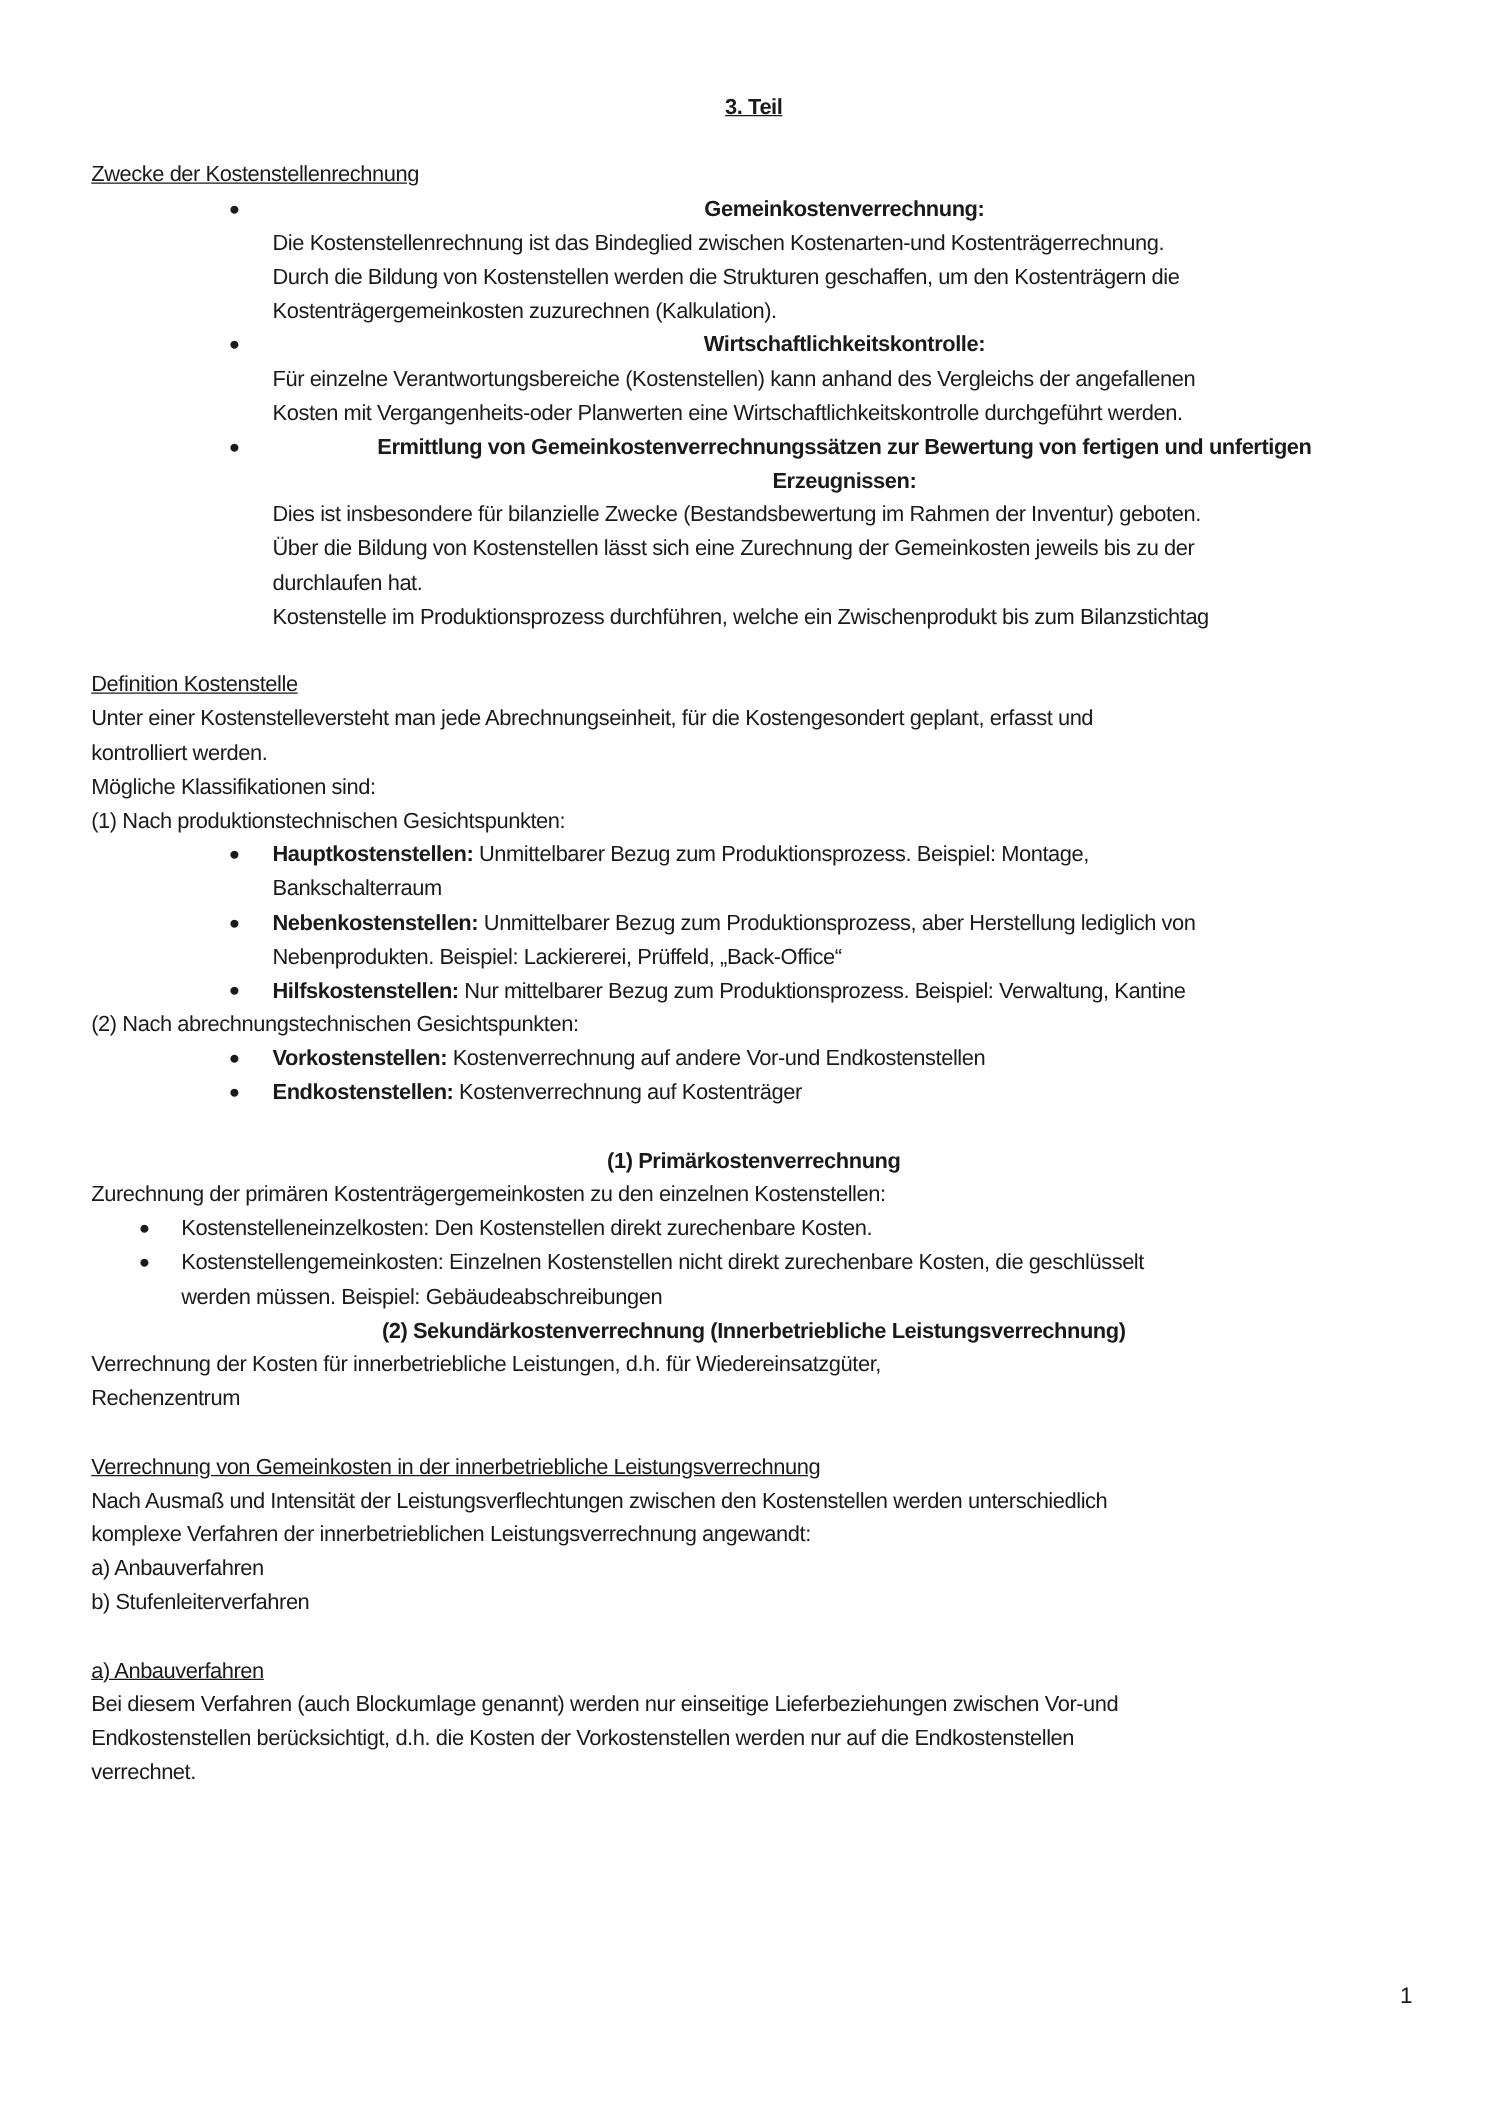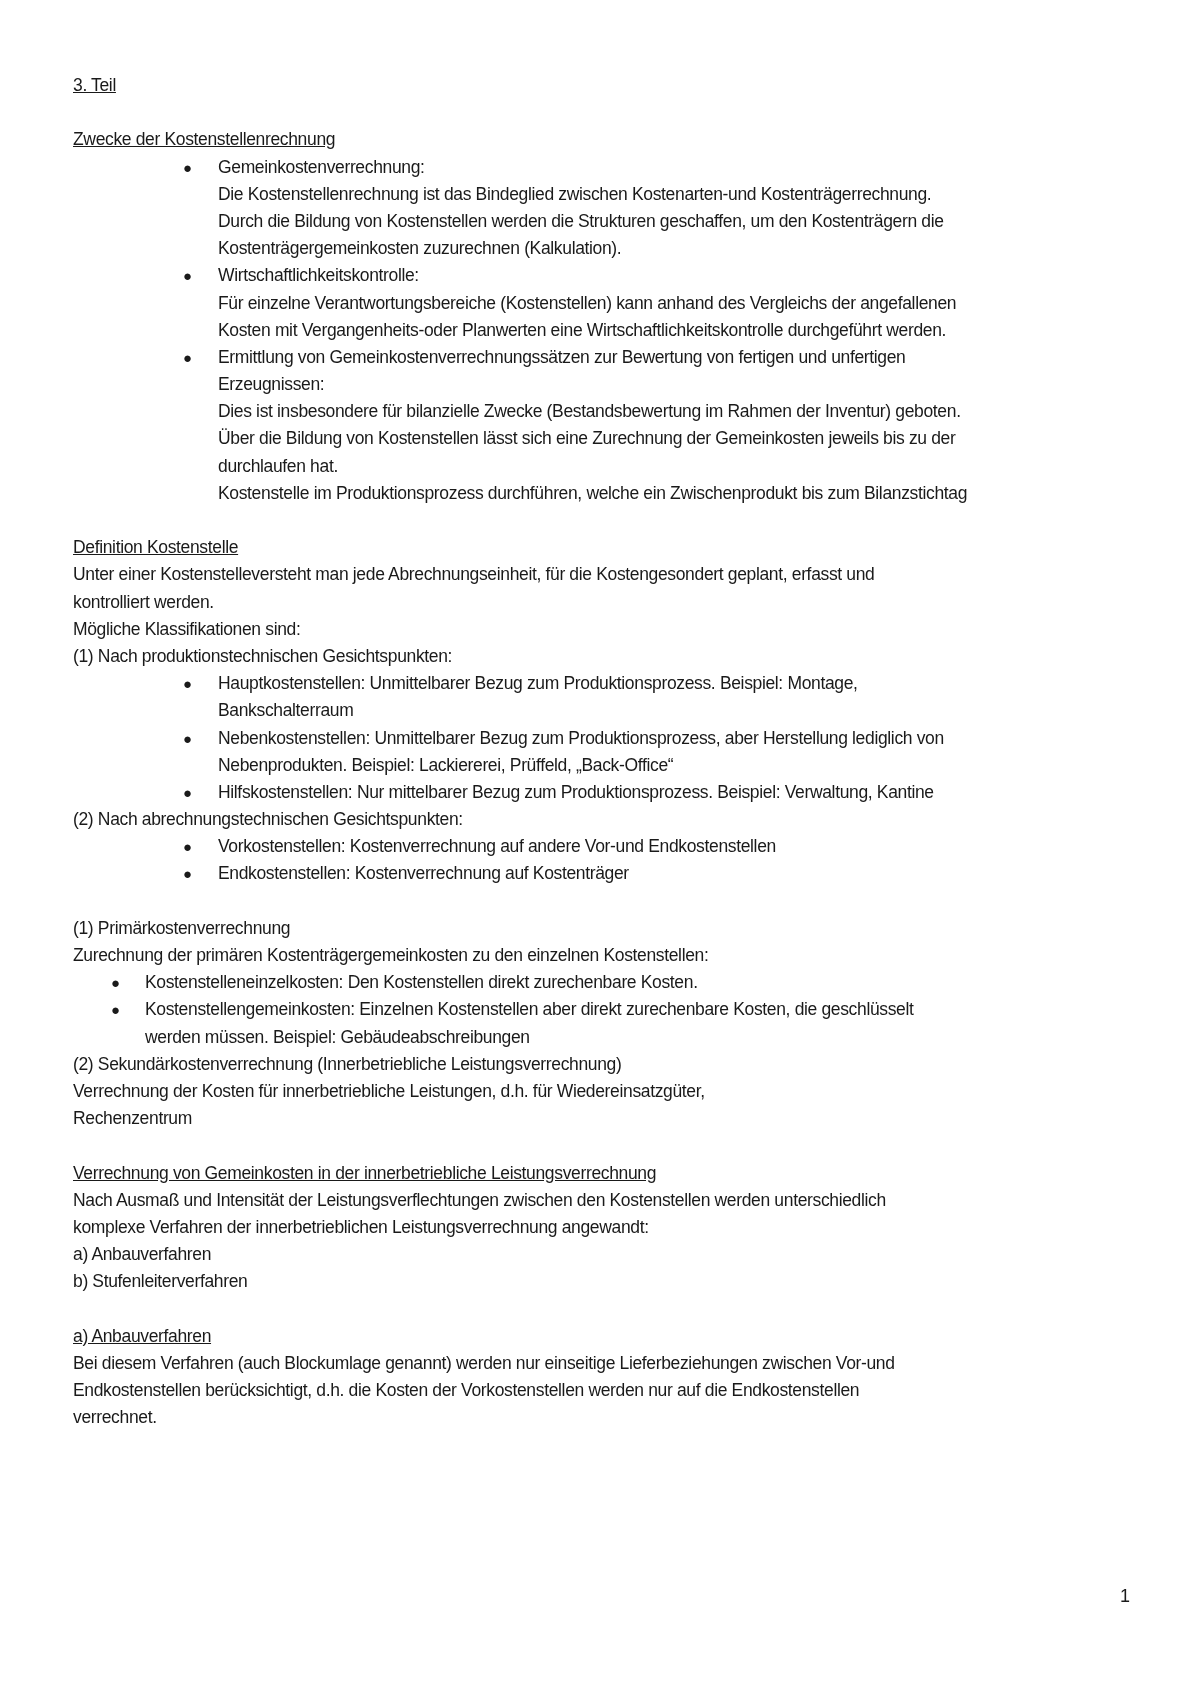--- a/index.html
+++ b/index.html
@@ -4,21 +4,21 @@
 <style>
   html, body { margin: 0; padding: 0; background: #ffffff; }
   body {
     width: 1200px; height: 1697px; position: relative; overflow: hidden;
     font-family: "Liberation Sans", sans-serif; color: #1a1a1a;
     font-size: 17.5px; letter-spacing: -0.35px;
   }
   .page { position: absolute; left: 73px; top: 72px; width: 1060px; }
   .line { height: 27.2px; line-height: 27.2px; white-space: nowrap; }
   .u { text-decoration: underline; }
-  .b { font-weight: normal; }
+  .b { font-weight: bold; text-align: center; }
   .gap { height: 27.2px; }
   .ind1 { padding-left: 145px; }
   .ind2 { padding-left: 72px; }
   .bl { position: relative; }
   .bl .dot { position: absolute; top: 0; font-size: 15px; }
   .ind1 .dot { left: 110px; }
   .ind2 .dot { left: 38px; }
   .pagenum { position: absolute; left: 1120px; top: 1586px; font-size: 18px; }
 </style>
 </head>
@@ -60,21 +60,21 @@
   <div class="line ind1 bl"><span class="dot">●</span><span class="b">Hilfskostenstellen:</span><span> Nur mittelbarer Bezug zum Produktionsprozess. Beispiel: Verwaltung, Kantine</span></div>
 
   <div class="line">(2) Nach abrechnungstechnischen Gesichtspunkten:</div>
   <div class="line ind1 bl"><span class="dot">●</span><span class="b">Vorkostenstellen:</span><span> Kostenverrechnung auf andere Vor-und Endkostenstellen</span></div>
   <div class="line ind1 bl"><span class="dot">●</span><span class="b">Endkostenstellen:</span><span> Kostenverrechnung auf Kostenträger</span></div>
   <div class="gap"></div>
 
   <div class="line b">(1) Primärkostenverrechnung</div>
   <div class="line">Zurechnung der primären Kostenträgergemeinkosten zu den einzelnen Kostenstellen:</div>
   <div class="line ind2 bl"><span class="dot">●</span><span>Kostenstelleneinzelkosten: Den Kostenstellen direkt zurechenbare Kosten.</span></div>
-  <div class="line ind2 bl"><span class="dot">●</span><span>Kostenstellengemeinkosten: Einzelnen Kostenstellen aber direkt zurechenbare Kosten, die geschlüsselt</span></div>
+  <div class="line ind2 bl"><span class="dot">●</span><span>Kostenstellengemeinkosten: Einzelnen Kostenstellen nicht direkt zurechenbare Kosten, die geschlüsselt</span></div>
   <div class="line ind2">werden müssen. Beispiel: Gebäudeabschreibungen</div>
 
   <div class="line b">(2) Sekundärkostenverrechnung (Innerbetriebliche Leistungsverrechnung)</div>
   <div class="line">Verrechnung der Kosten für innerbetriebliche Leistungen, d.h. für Wiedereinsatzgüter,</div>
   <div class="line">Rechenzentrum</div>
   <div class="gap"></div>
 
   <div class="line u">Verrechnung von Gemeinkosten in der innerbetriebliche Leistungsverrechnung</div>
   <div class="line">Nach Ausmaß und Intensität der Leistungsverflechtungen zwischen den Kostenstellen werden unterschiedlich</div>
   <div class="line">komplexe Verfahren der innerbetrieblichen Leistungsverrechnung angewandt:</div>

